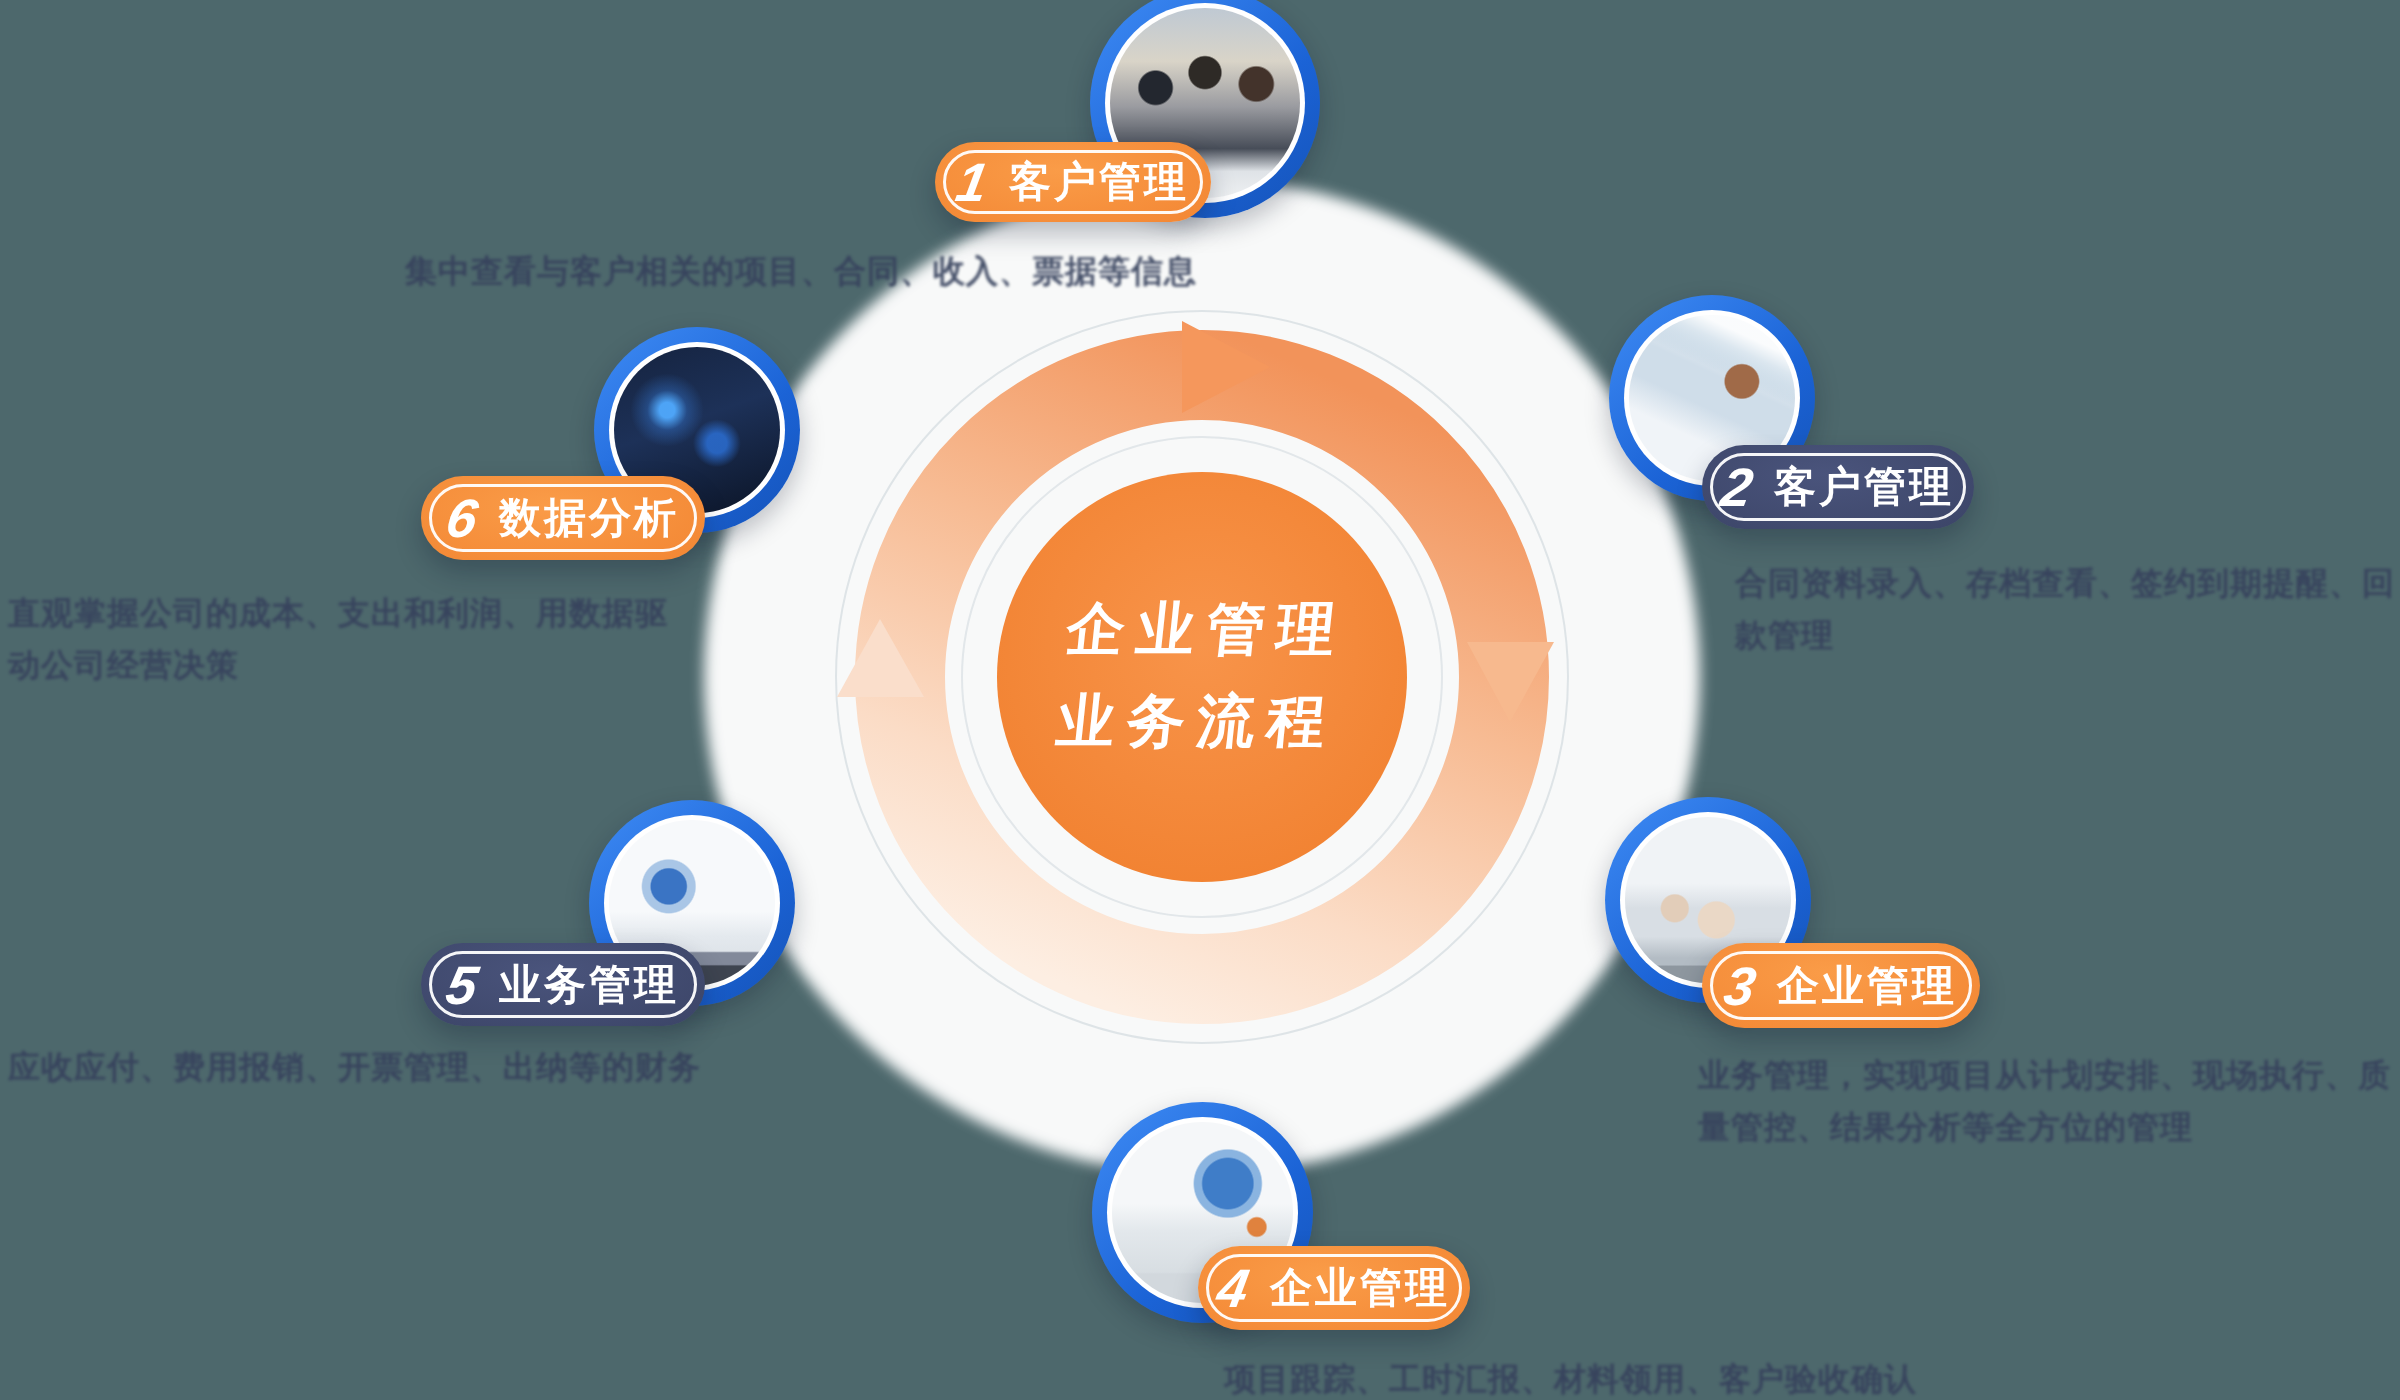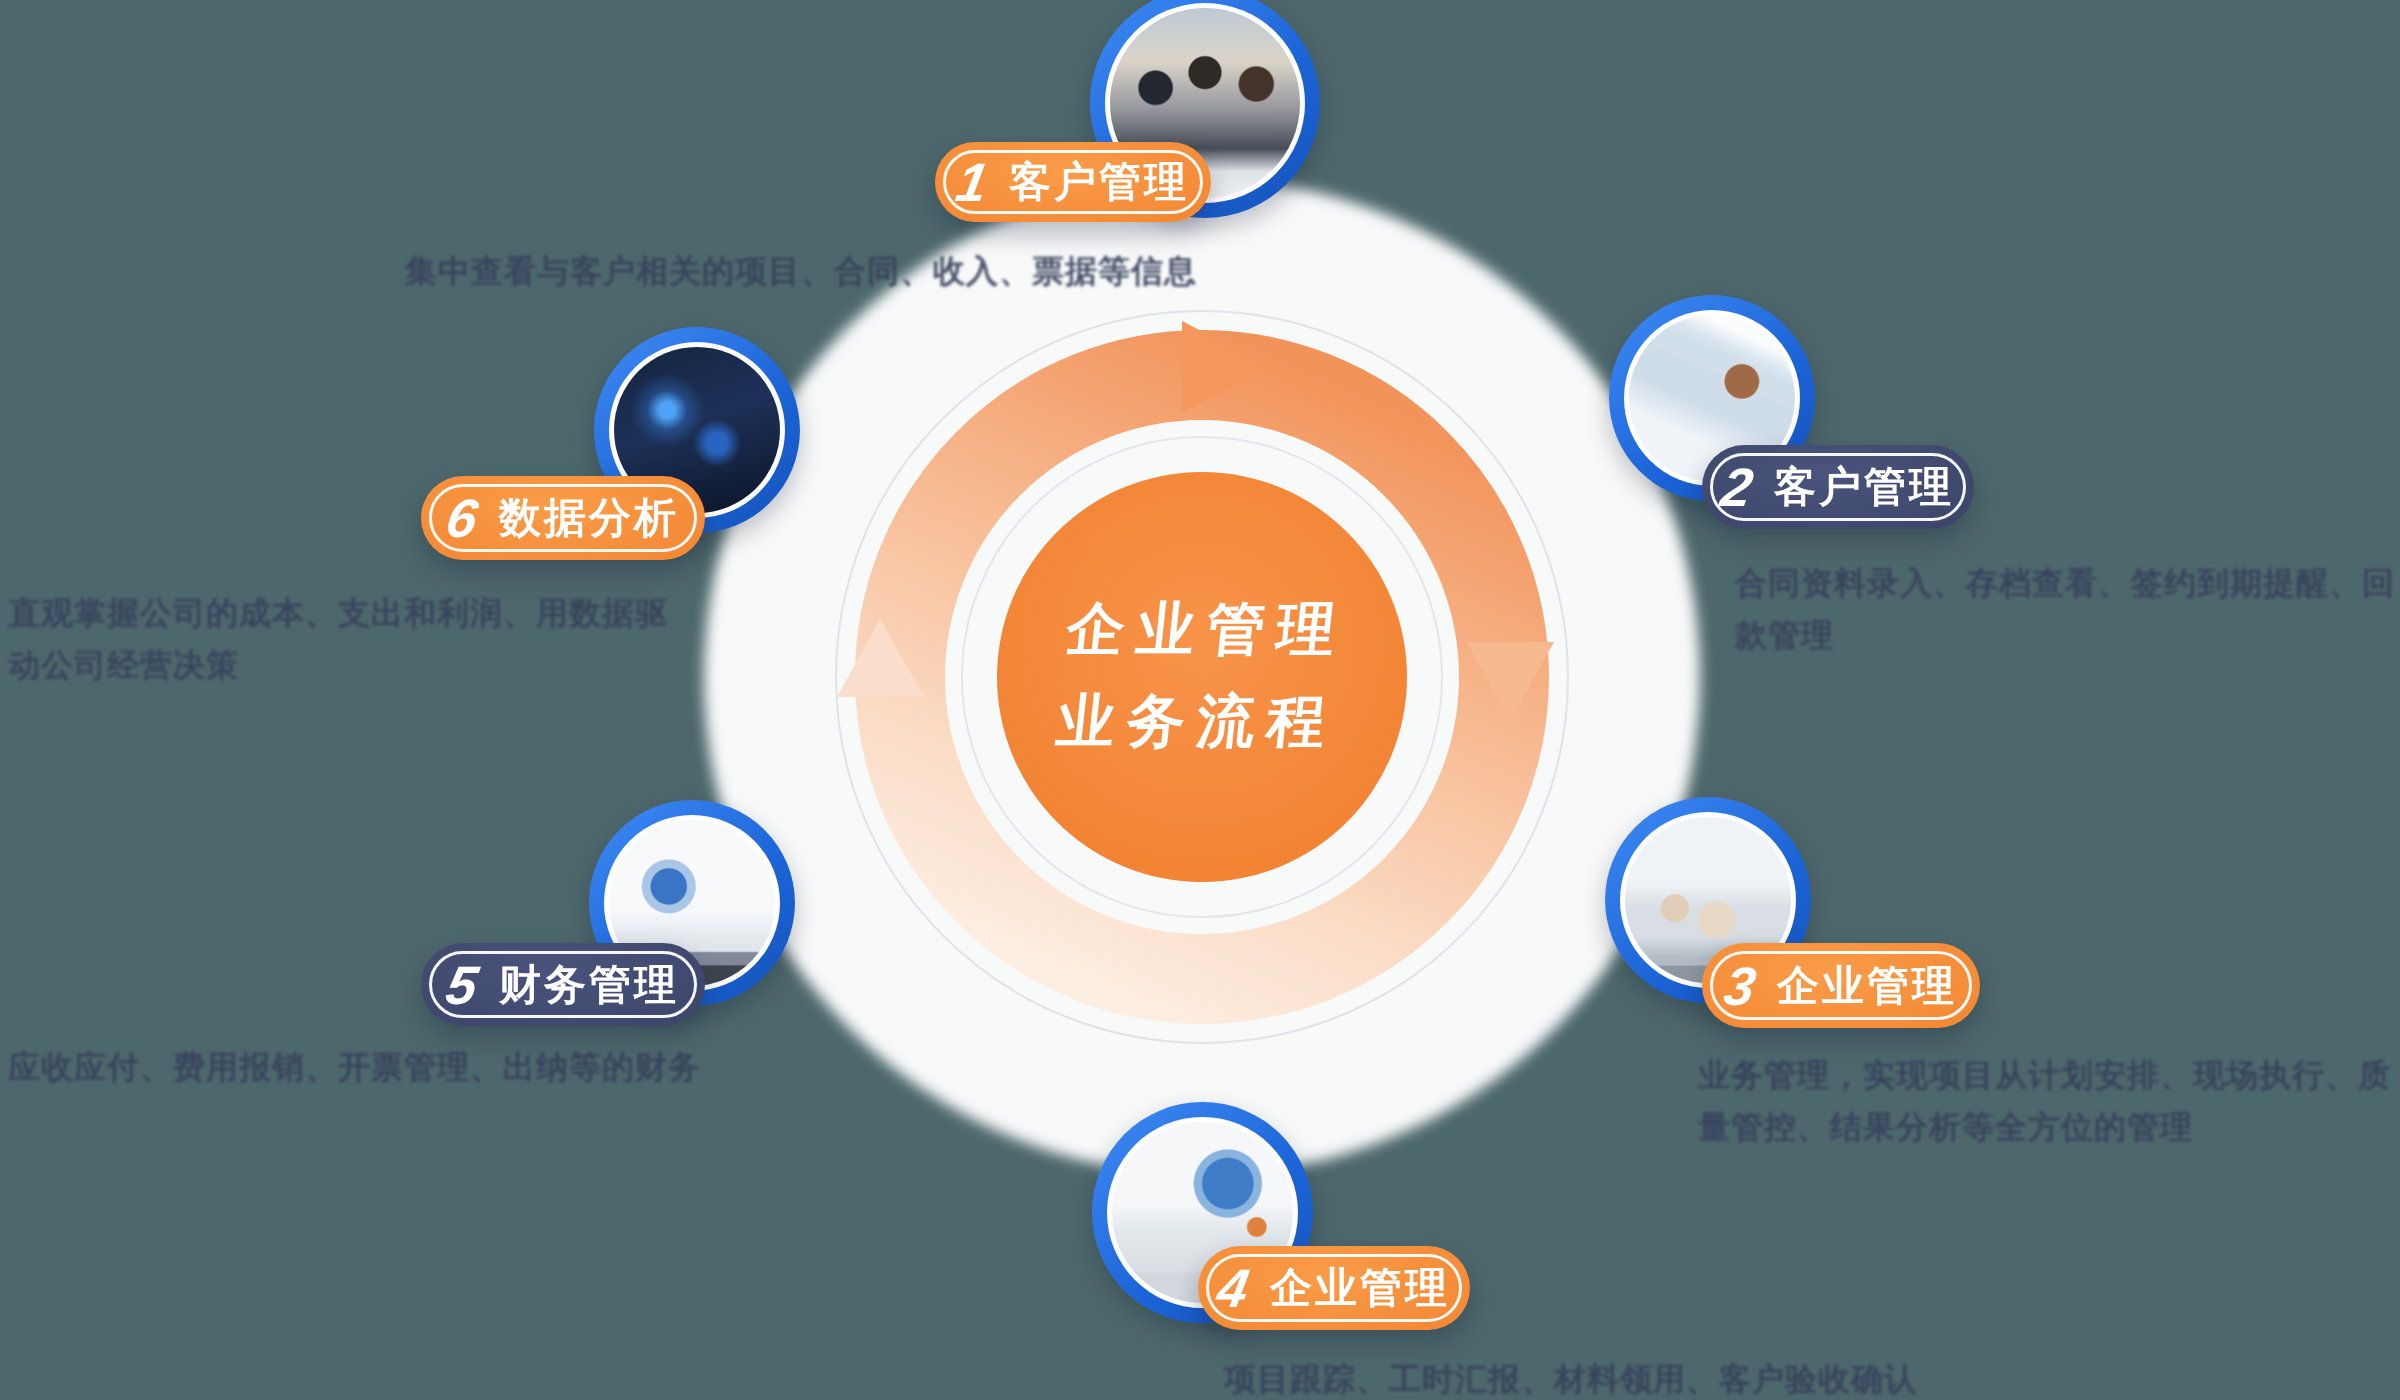--- a/index.html
+++ b/index.html
@@ -179,21 +179,21 @@
   </div>
 
   <div class="node n5">
     <div class="photo">
       <div class="ph-white">
           <div class="ph-img ph5"></div>
         </div>
     </div>
     <div class="pill navy">
       <span class="num">5</span>
-      <span class="label">财务管理</span>
+      <span class="label">业务管理</span>
     </div>
     <div class="desc">应收应付、费用报销、开票管理、出纳等的财务</div>
   </div>
 
   <div class="node n6">
     <div class="photo">
       <div class="ph-white">
           <div class="ph-img ph6"></div>
         </div>
     </div>

